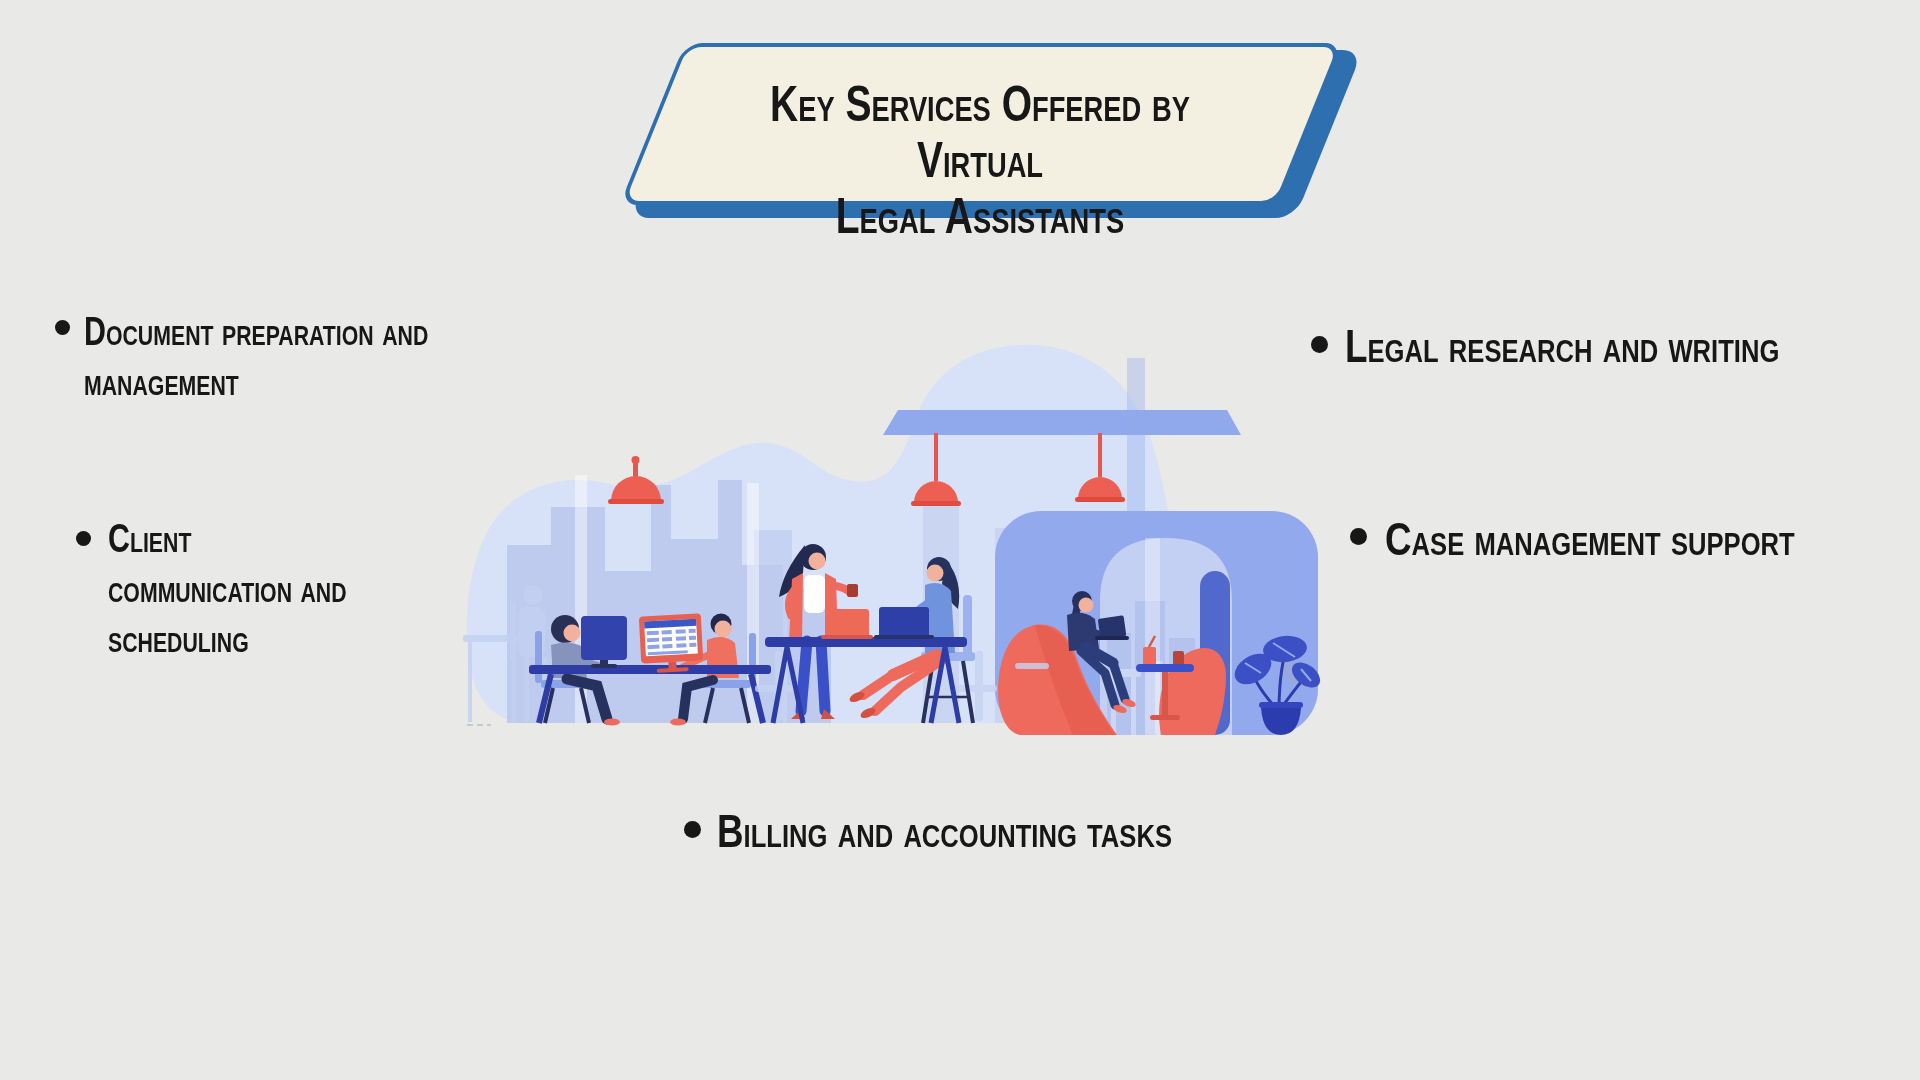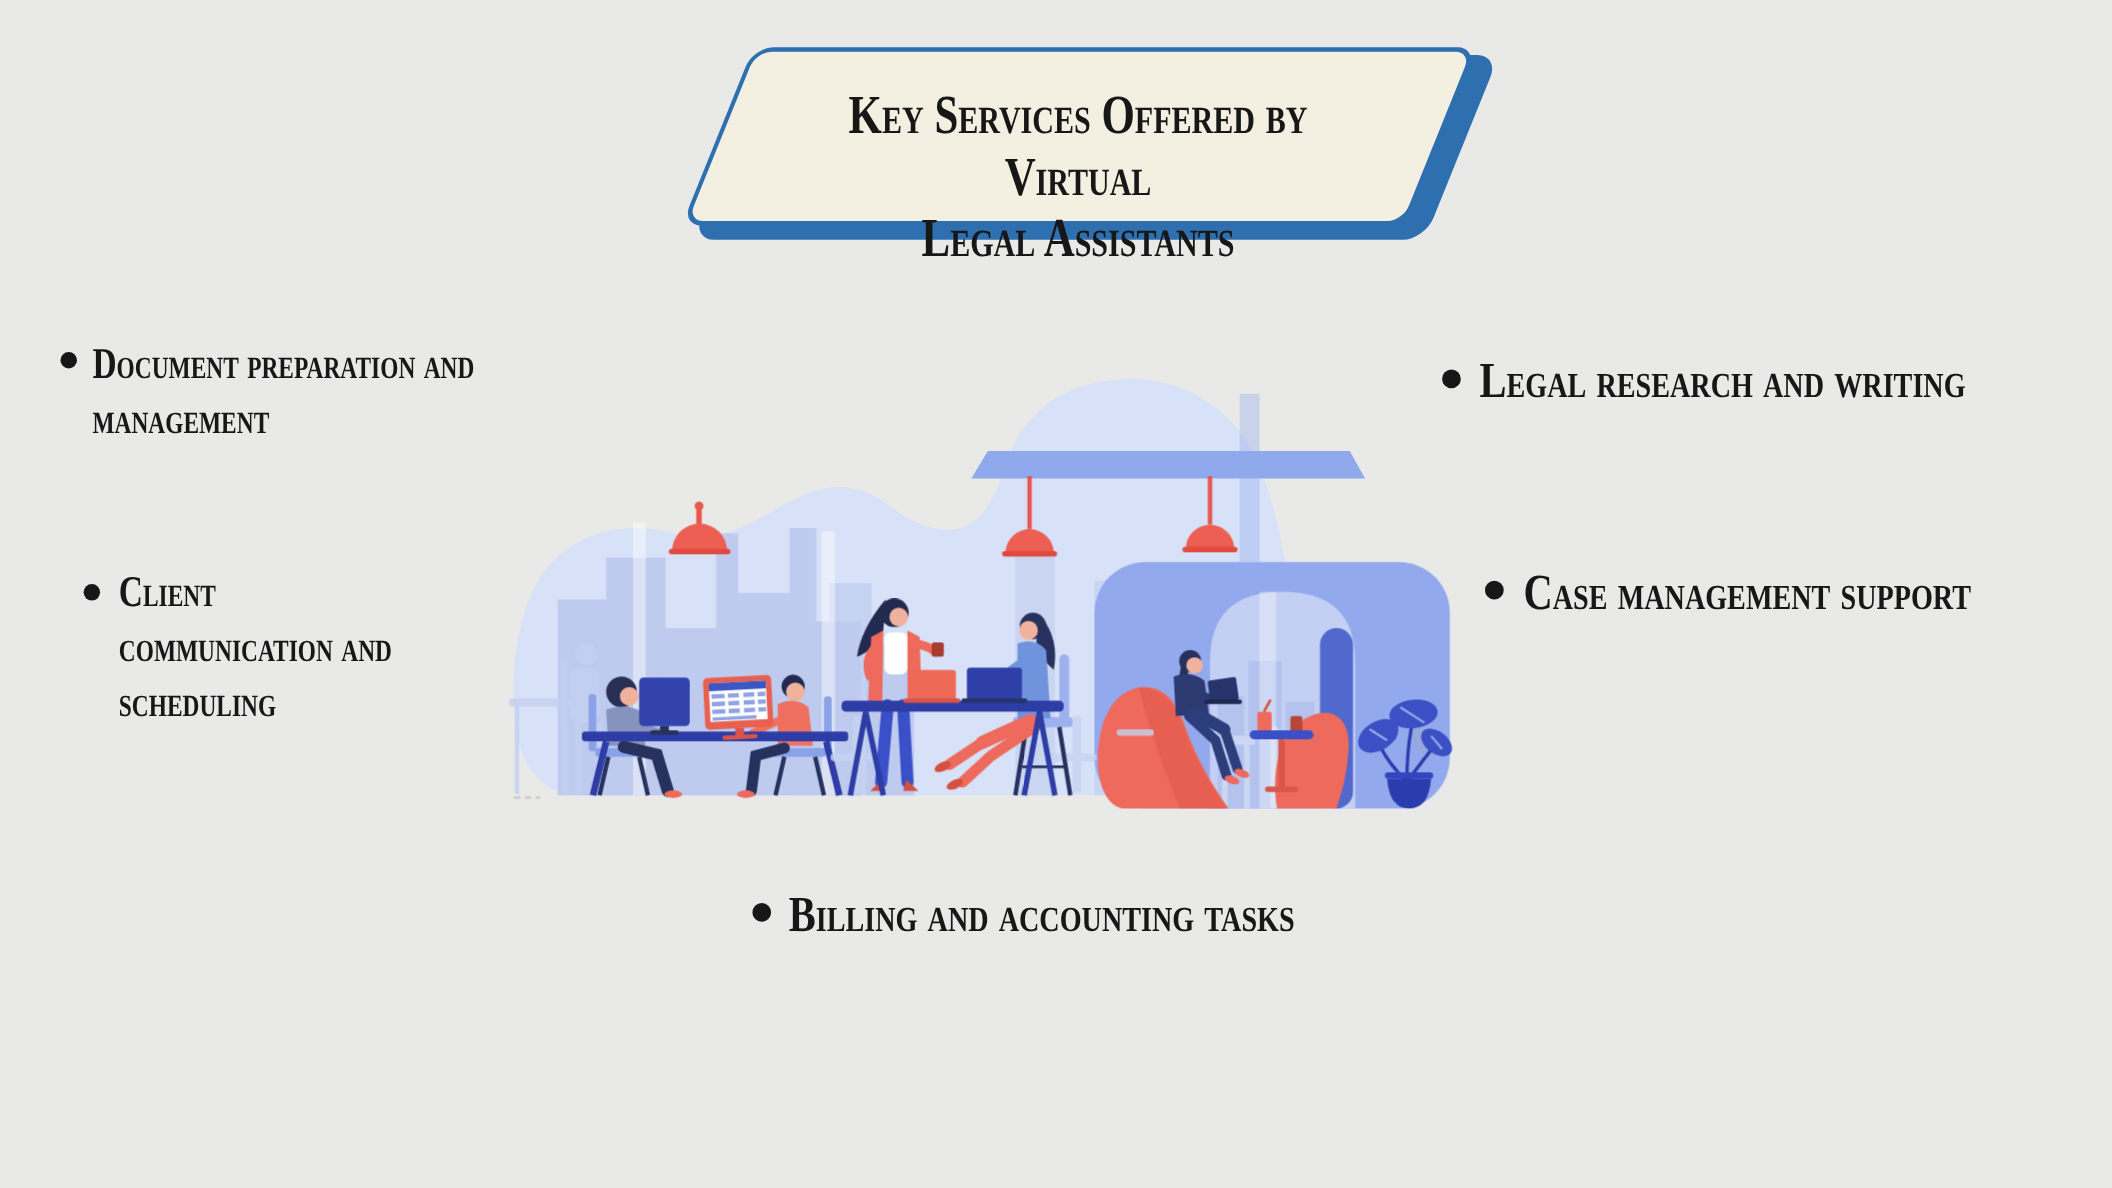--- a/index.html
+++ b/index.html
@@ -2,21 +2,21 @@
 <html><head>
 <meta charset="utf-8">
 <style>
   html,body{margin:0;padding:0;}
   body{
     width:1920px;height:1080px;overflow:hidden;
     background:#e9e9e8;
     font-family:"Liberation Sans","DejaVu Sans",sans-serif;
     position:relative;
   }
-  .stage{position:absolute;inset:0;width:1920px;height:1080px;font-family:Liberation Serif, serif;}
+  .stage{position:absolute;inset:0;width:1920px;height:1080px;}
 
   
   .banner-back{
     position:absolute;left:697px;top:50px;width:666px;height:168px;
     background:#2e6fb0;border-radius:20px;
     transform:skewX(-22deg);transform-origin:top left;
   }
   .banner-front{
     position:absolute;left:685px;top:43px;width:658px;height:162px;
     background:#f3efe1;border:4px solid #2e6fb0;border-radius:18px;

